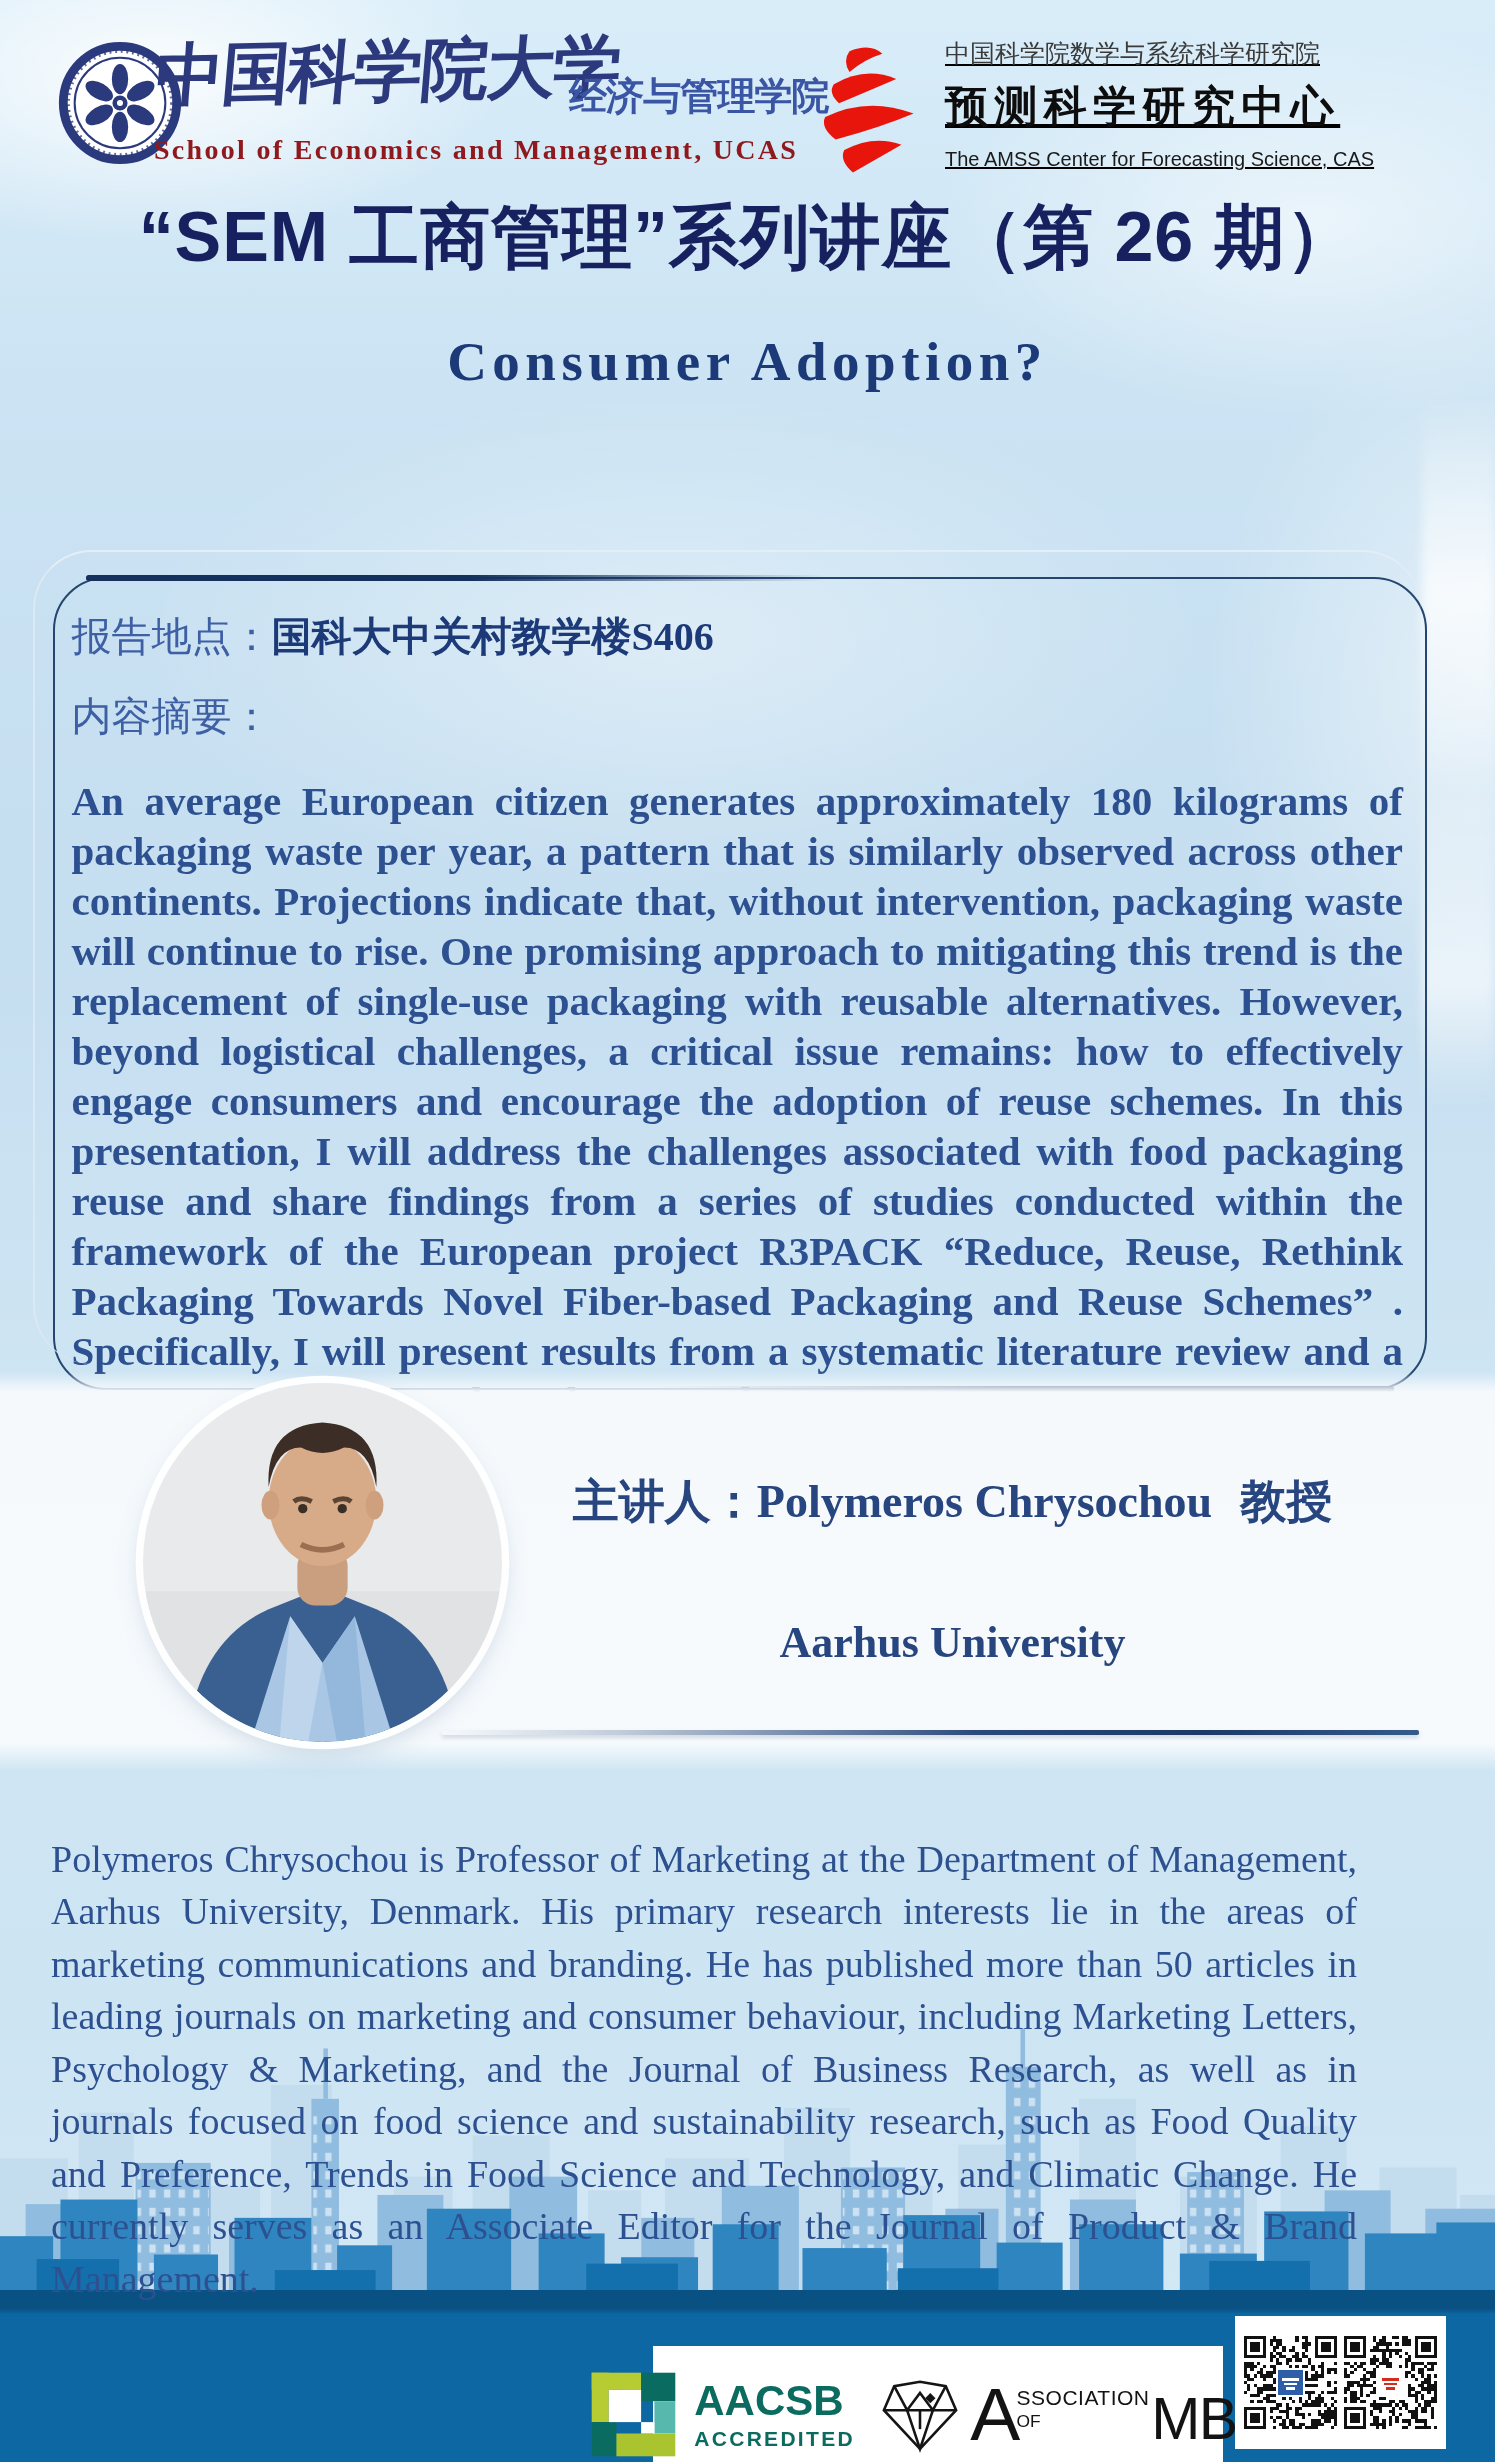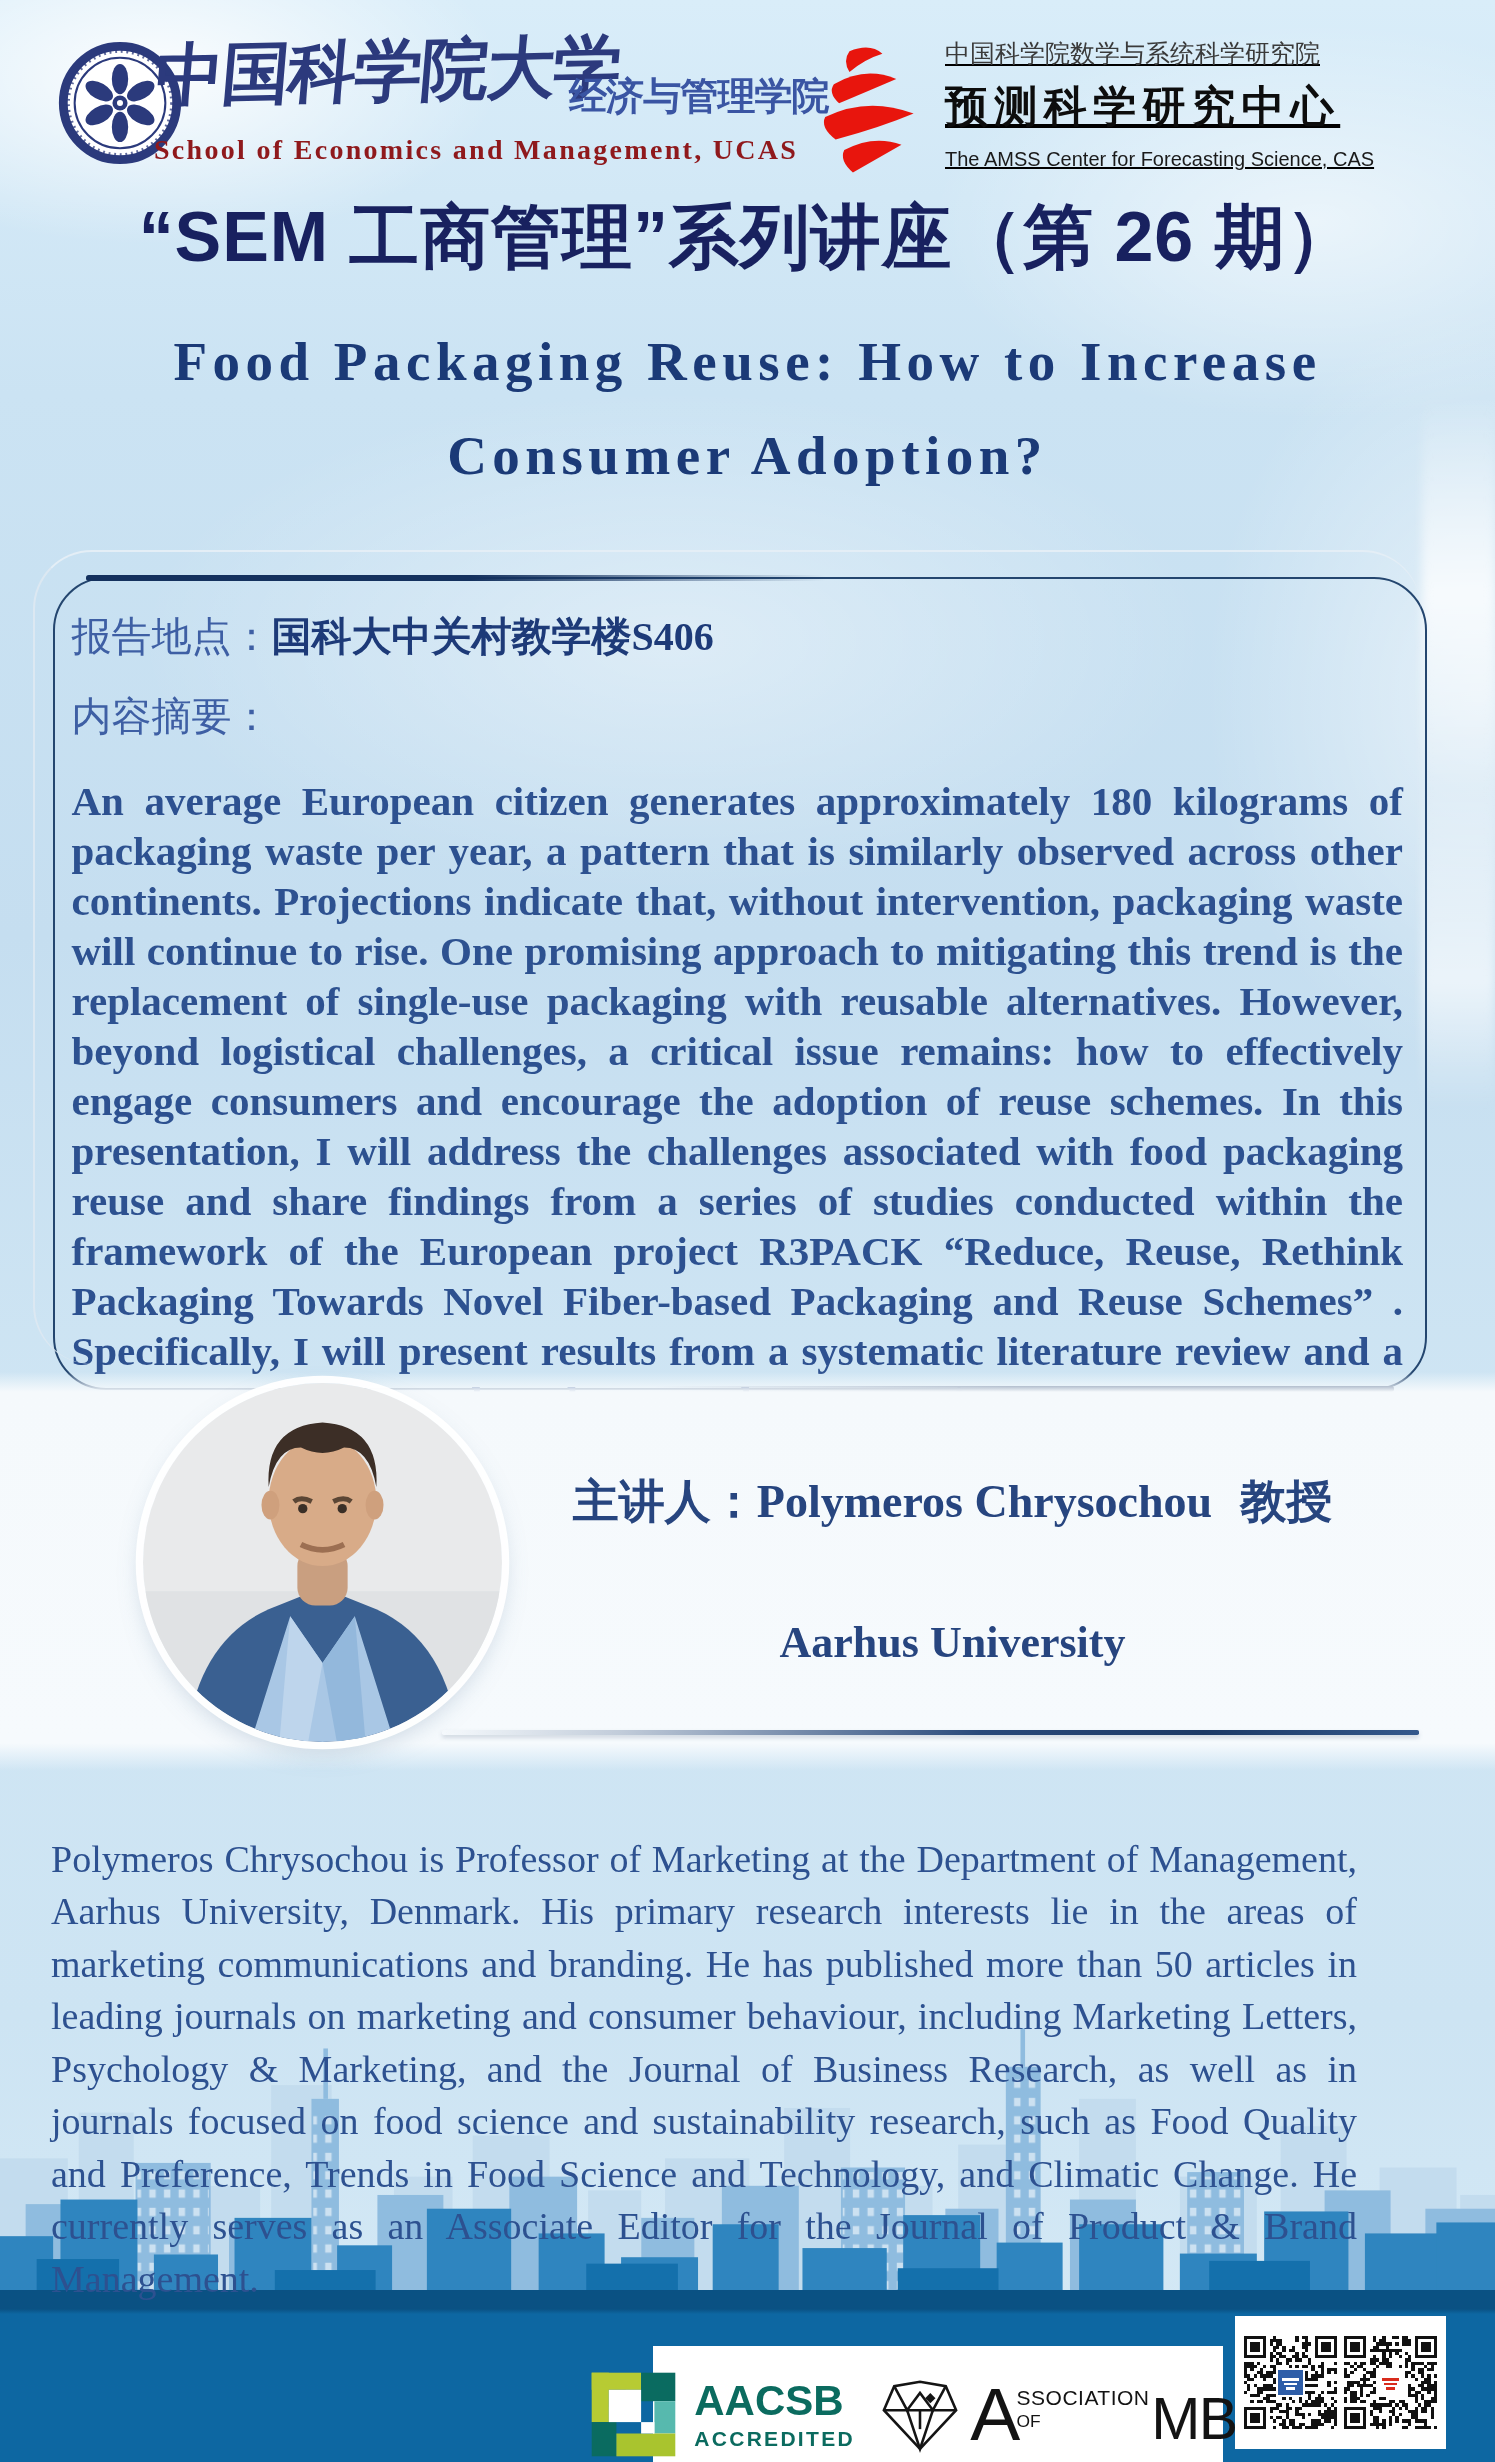--- a/index.html
+++ b/index.html
@@ -124,21 +124,20 @@
     </g>
   </svg>
   <div class="amss-text">
     <div class="amss-line1">中国科学院数学与系统科学研究院</div>
     <div class="amss-line2">预测科学研究中心</div>
     <div class="amss-line3">The AMSS Center for Forecasting Science, CAS</div>
   </div>
 
   <div class="series-title">“SEM 工商管理”系列讲座（第 26 期）</div>
   <div class="talk-title">
-    <div>Food Packaging Reuse: How to Increase</div>
     <div>Consumer Adoption?</div>
   </div>
 
   <div class="abstract-box">
     <div class="acc-top"></div>
     <div class="acc-bottom"></div>
     <div class="info-row">
       <span class="info-label">报告地点：</span><span class="info-value">国科大中关村教学楼S406</span>
     </div>
     <div class="info-row">

